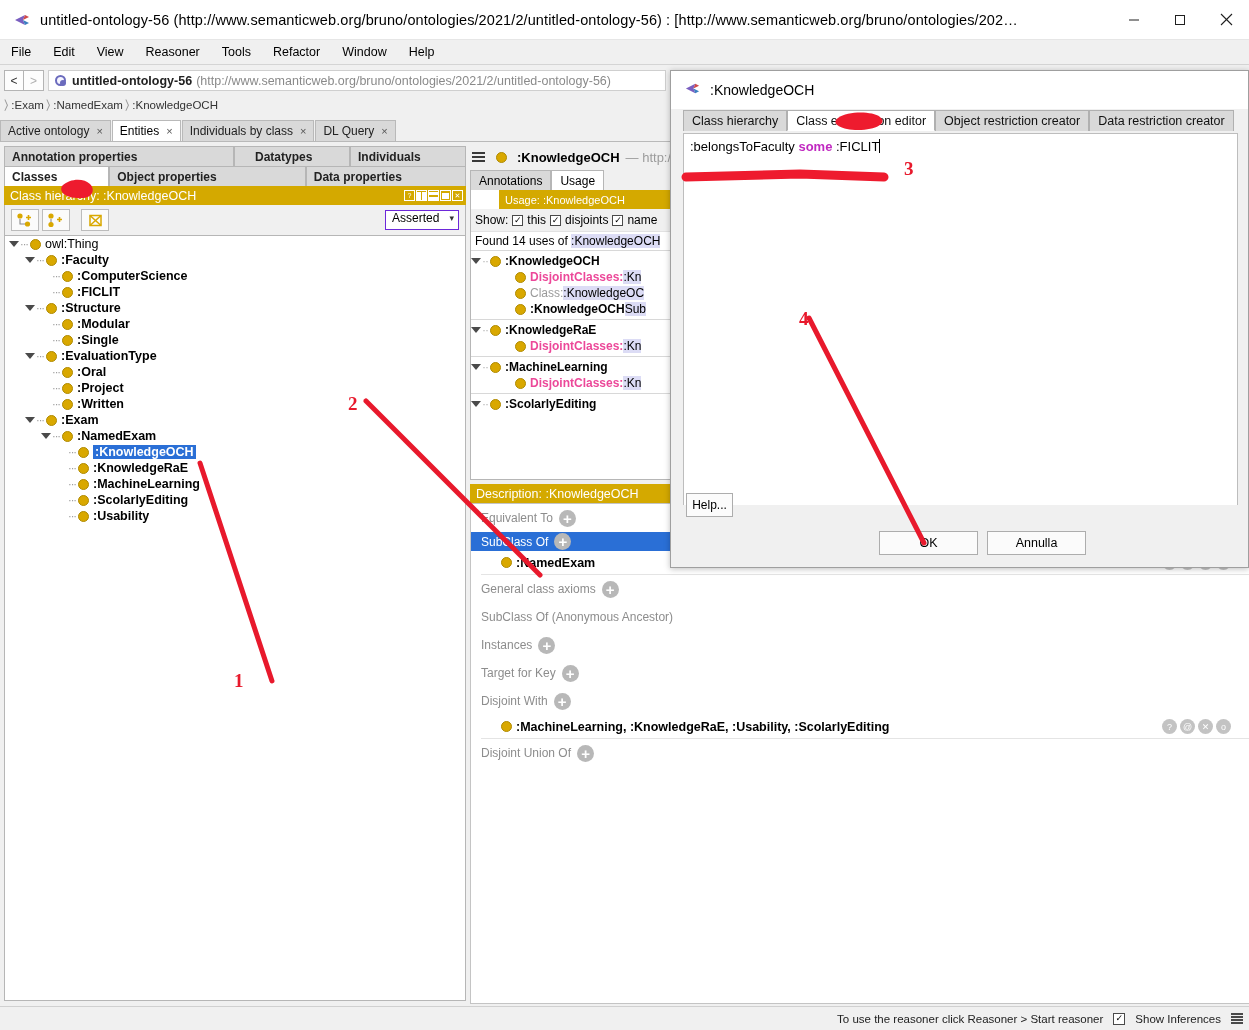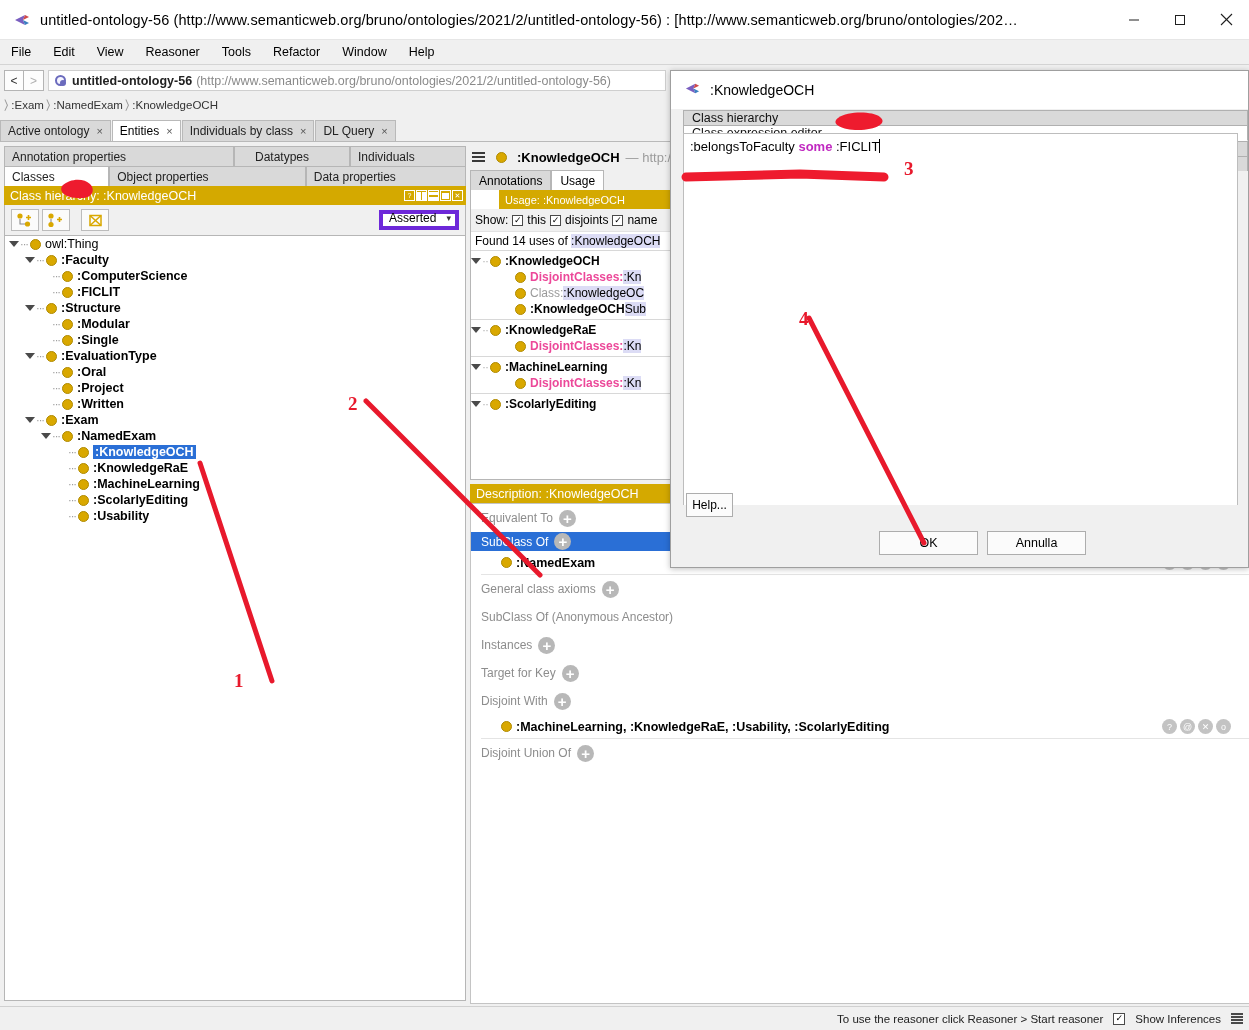--- a/index.html
+++ b/index.html
@@ -96,21 +96,21 @@
   }
   .wstab.active { background:#ffffff; color:#000; }
   .wstab .x { margin-left:7px; color:#555; font-size:11px; }
 
   
   .leftpanel {
     position:absolute; left:4px; top:146px; width:462px; height:858px;
     background:#f0f0f0;
   }
   .subtabs-row {
-    display:flex; height:20px; width:462px;
+    display:flex; height:20px; width:462px;font-weight:bold;
   }
   .subtab {
     height:20px; display:flex; align-items:center; padding-left:7px;
     background:#d9d9d9; border:1px solid #b6b6b6; border-bottom:none;
     font-size:12px; color:#222; position:relative;
   }
   .subtab.active { background:#ffffff; }
   .subtabs-row.row1 .subtab:nth-child(1){ width:230px; }
   .subtabs-row.row1 .subtab:nth-child(2){ width:116px;padding-left:20px; }
   .subtabs-row.row1 .subtab:nth-child(3){ width:116px; }
@@ -134,21 +134,21 @@
     height:30px; background:#f0f0f0; display:flex; align-items:center;
     padding:0 6px; justify-content:space-between;
     border-left:1px solid #b6b6b6; border-right:1px solid #b6b6b6;
   }
   .tb-btn {
     width:28px; height:22px; border:1px solid #bcbcbc; background:#fbfbfb;
     display:flex; align-items:center; justify-content:center; margin-right:3px;
   }
   .tb-btn.sep { margin-left:8px; }
   .asserted-combo {
-    height:20px; border:4px solid #6d28d9; background:#fff; display:flex; align-items:center;
+    height:20px; border:1px solid #6d28d9; background:#fff; display:flex; align-items:center;
     padding:0 4px 4px 6px; font-size:12px; gap:10px;
   }
   .asserted-combo .caret { font-size:9px; color:#333; }
 
   .tree-area {
     background:#ffffff; border:1px solid #b6b6b6;
     height:766px; overflow:hidden; position:relative;
   }
   .tree-row {
     display:flex; align-items:center; height:16px; font-size:12.5px; white-space:nowrap;
@@ -270,21 +270,21 @@
   
   .dialog {
     position:absolute; left:670px; top:70px; width:579px; height:498px;
     background:#f0f0f0; border:1px solid #9f9f9f;
     box-shadow:0 1px 6px rgba(0,0,0,0.25);
   }
   .dlg-title {
     height:38px; background:#ffffff; display:flex; align-items:center; padding-left:14px; gap:10px;
     font-size:14px;
   }
-  .dlg-tabs { display:flex; height:21px; padding-left:12px; margin-top:1px;flex-direction:column; }
+  .dlg-tabs { display:flex; height:21px; padding-left:12px; margin-top:1px; }
   .dlg-tab {
     height:21px; padding:0 8px; display:flex; align-items:center;
     background:#d9d9d9; border:1px solid #b0b0b0; border-bottom:none; font-size:12.5px; color:#111;
   }
   .dlg-tab.active { background:#ffffff; border-bottom:1px solid #ffffff; }
   .dlg-editor {
     position:absolute; left:12px; top:62px; width:555px; height:412px;
     background:#ffffff; border:1px solid #bdbdbd;
     padding:5px 6px; font-size:13px; overflow:hidden;
   }

